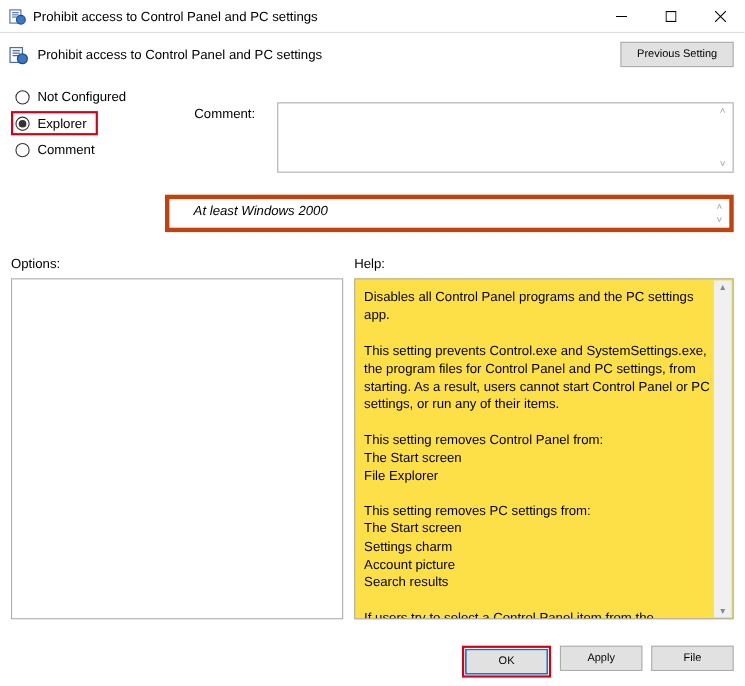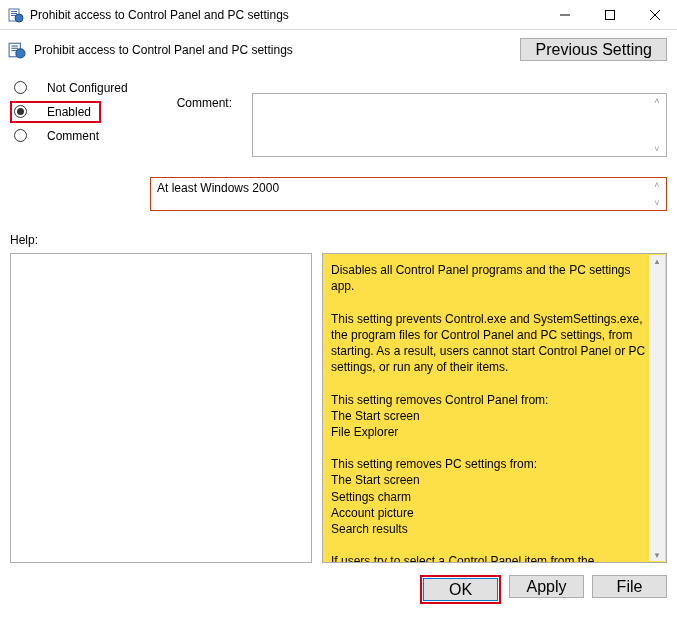--- a/index.html
+++ b/index.html
@@ -41,43 +41,43 @@
   .header-row .icon {
     width: 18px; height: 18px;
     display: flex; align-items: center; justify-content: center;
   }
   .header-title { flex: 1; font-size: 12px; }
   .nav-btns { display: flex; gap: 8px; }
   .btn {
     background: #e1e1e1;
     border: 1px solid #adadad;
     padding: 4px 14px;
-    font-size: 16px;
+    font-size: 10px;
     font-family: inherit;
     cursor: pointer;
     min-width: 75px;
     height: 23px;
     line-height: 13px;
   }
   .btn.wide { min-width: 95px; }
   .body {
     padding: 0 10px 0 10px;
   }
   .upper {
     display: flex;
     gap: 10px;
   }
   .radio-col {
     width: 130px;
     padding-top: 4px;
   }
   .radio-row {
     display: flex;
-    align-items: flex-start;
-    gap: 20px;
+    align-items: center;
+    gap: 7px;
     padding: 4px 4px;
     margin-bottom: 2px;
   }
   .radio-row.highlight {
     border: 2px solid #d4001a;
     width: fit-content;
     padding: 2px 8px 2px 2px;
   }
   .radio {
     width: 13px; height: 13px; border-radius: 50%;
@@ -94,26 +94,27 @@
     flex: 1;
     border: 1px solid #adadad;
     height: 64px;
     background: #fff;
     position: relative;
     padding: 3px 20px 3px 4px;
     font-size: 12px;
   }
   .supported-box {
     flex: 1;
-    border: 1px solid #c2410c;
+    border: 4px solid #c2410c;
     height: 34px;
     background: #fff;
-    padding: 3px 20px 3px 6px;
+    padding: 3px 20px 3px 22px;
     font-size: 12px;
     position: relative;
+    font-style: italic;
   }
   .scroll-hints {
     position: absolute; right: 2px; top: 2px; bottom: 2px;
     width: 14px;
     display: flex; flex-direction: column; justify-content: space-between;
     color: #999; font-size: 9px; text-align: center;
   }
   .section-labels {
     display: flex;
     margin-top: 14px;
@@ -138,21 +139,21 @@
     background: #fde047;
     padding: 8px 18px 8px 8px;
     font-size: 12px;
     line-height: 1.35;
     overflow: hidden;
     position: relative;
     white-space: pre-wrap;
   }
   .footer {
     position: absolute;
-    bottom: 20px; right: 10px;
+    bottom: 8px; right: 10px;
     display: flex; gap: 8px;
   }
   .ok-wrap {
     border: 2px solid #d4001a;
     padding: 1px;
   }
   .ok-wrap .btn {
     outline: 1px solid #0078d7;
     outline-offset: -1px;
     border: 1px solid #0078d7;
@@ -216,21 +217,21 @@
 
 <div class="body">
   <div class="upper">
     <div class="radio-col">
       <div class="radio-row">
         <span class="radio"></span>
         <span>Not Configured</span>
       </div>
       <div class="radio-row highlight">
         <span class="radio checked"></span>
-        <span>Enabled</span>
+        <span>Explorer</span>
       </div>
       <div class="radio-row">
         <span class="radio"></span>
         <span>Comment</span>
       </div>
     </div>
     <div class="form-col">
       <div class="form-line">
         <div class="form-label">Comment:</div>
         <div class="textarea-box">
@@ -247,20 +248,21 @@
           <div class="scroll-hints">
               <span>˄</span>
               <span>˅</span>
             </div>
         </div>
       </div>
     </div>
   </div>
 
   <div class="section-labels">
+    <div class="opt-lbl">Options:</div>
     <div>Help:</div>
   </div>
 
   <div class="panes">
     <div class="options-pane"></div>
     <div class="help-pane"><span>Disables all Control Panel programs and the PC settings app.
 
 This setting prevents Control.exe and SystemSettings.exe, the program files for Control Panel and PC settings, from starting. As a result, users cannot start Control Panel or PC settings, or run any of their items.
 
 This setting removes Control Panel from:

